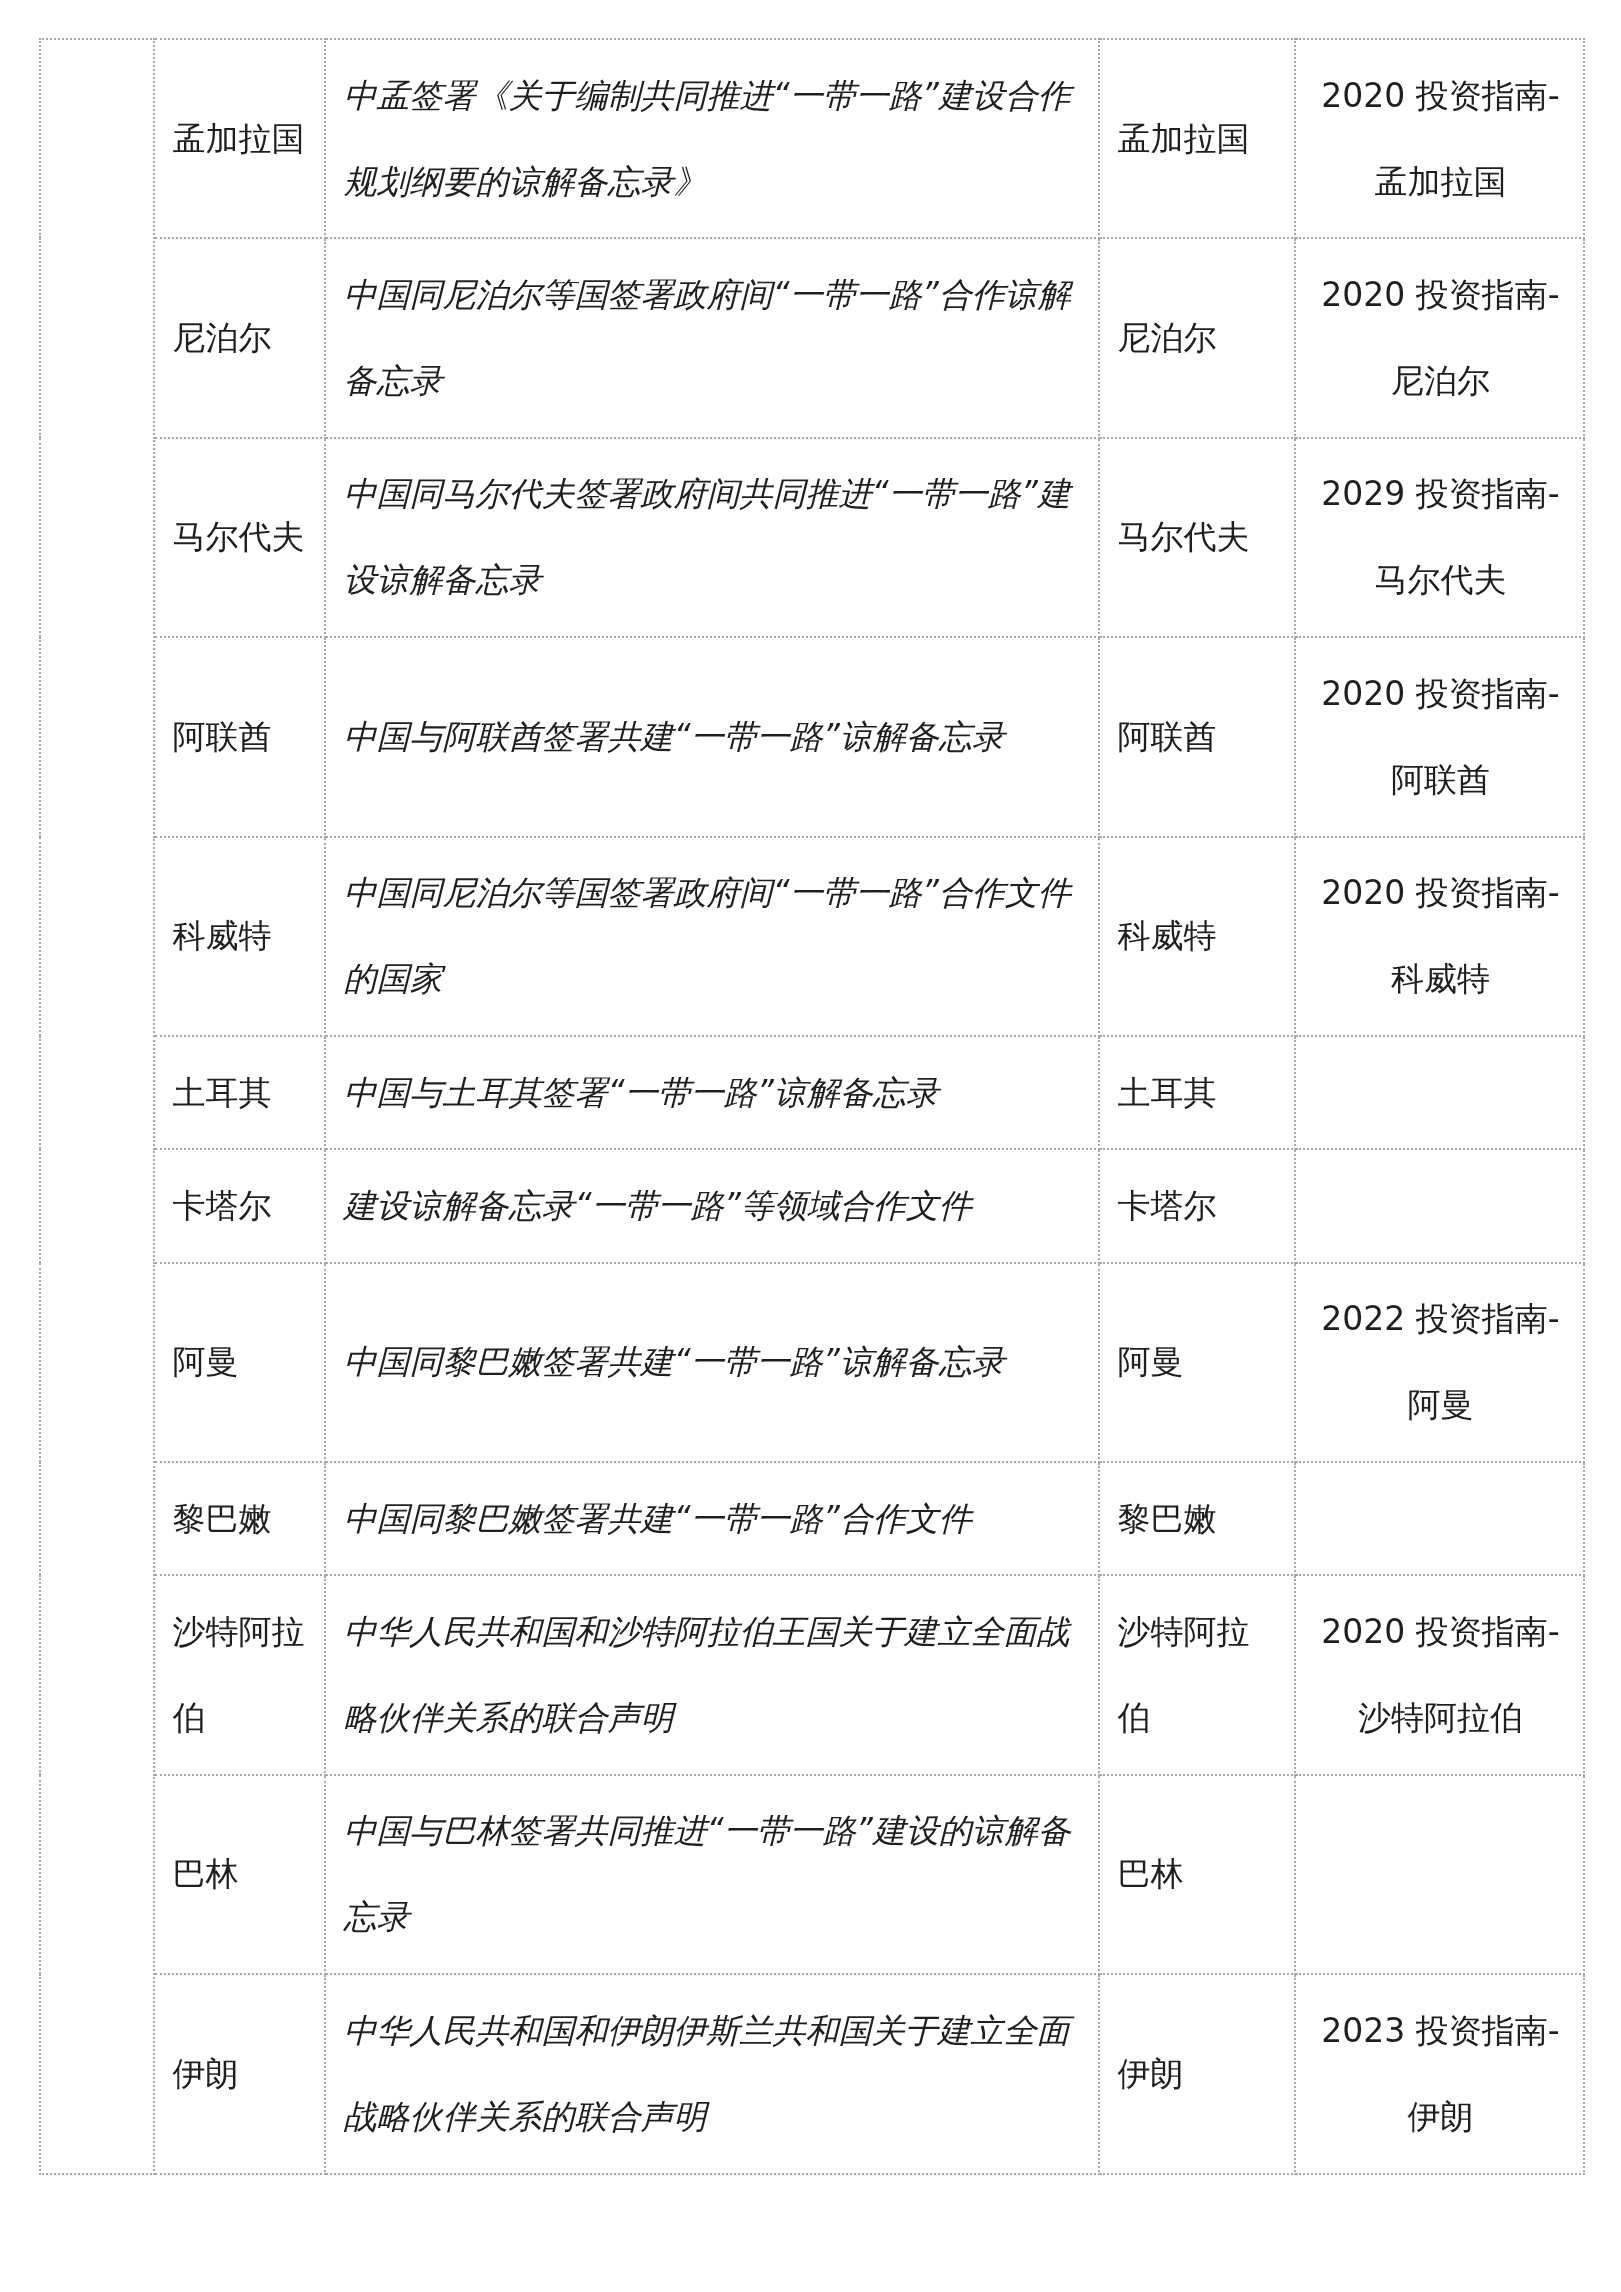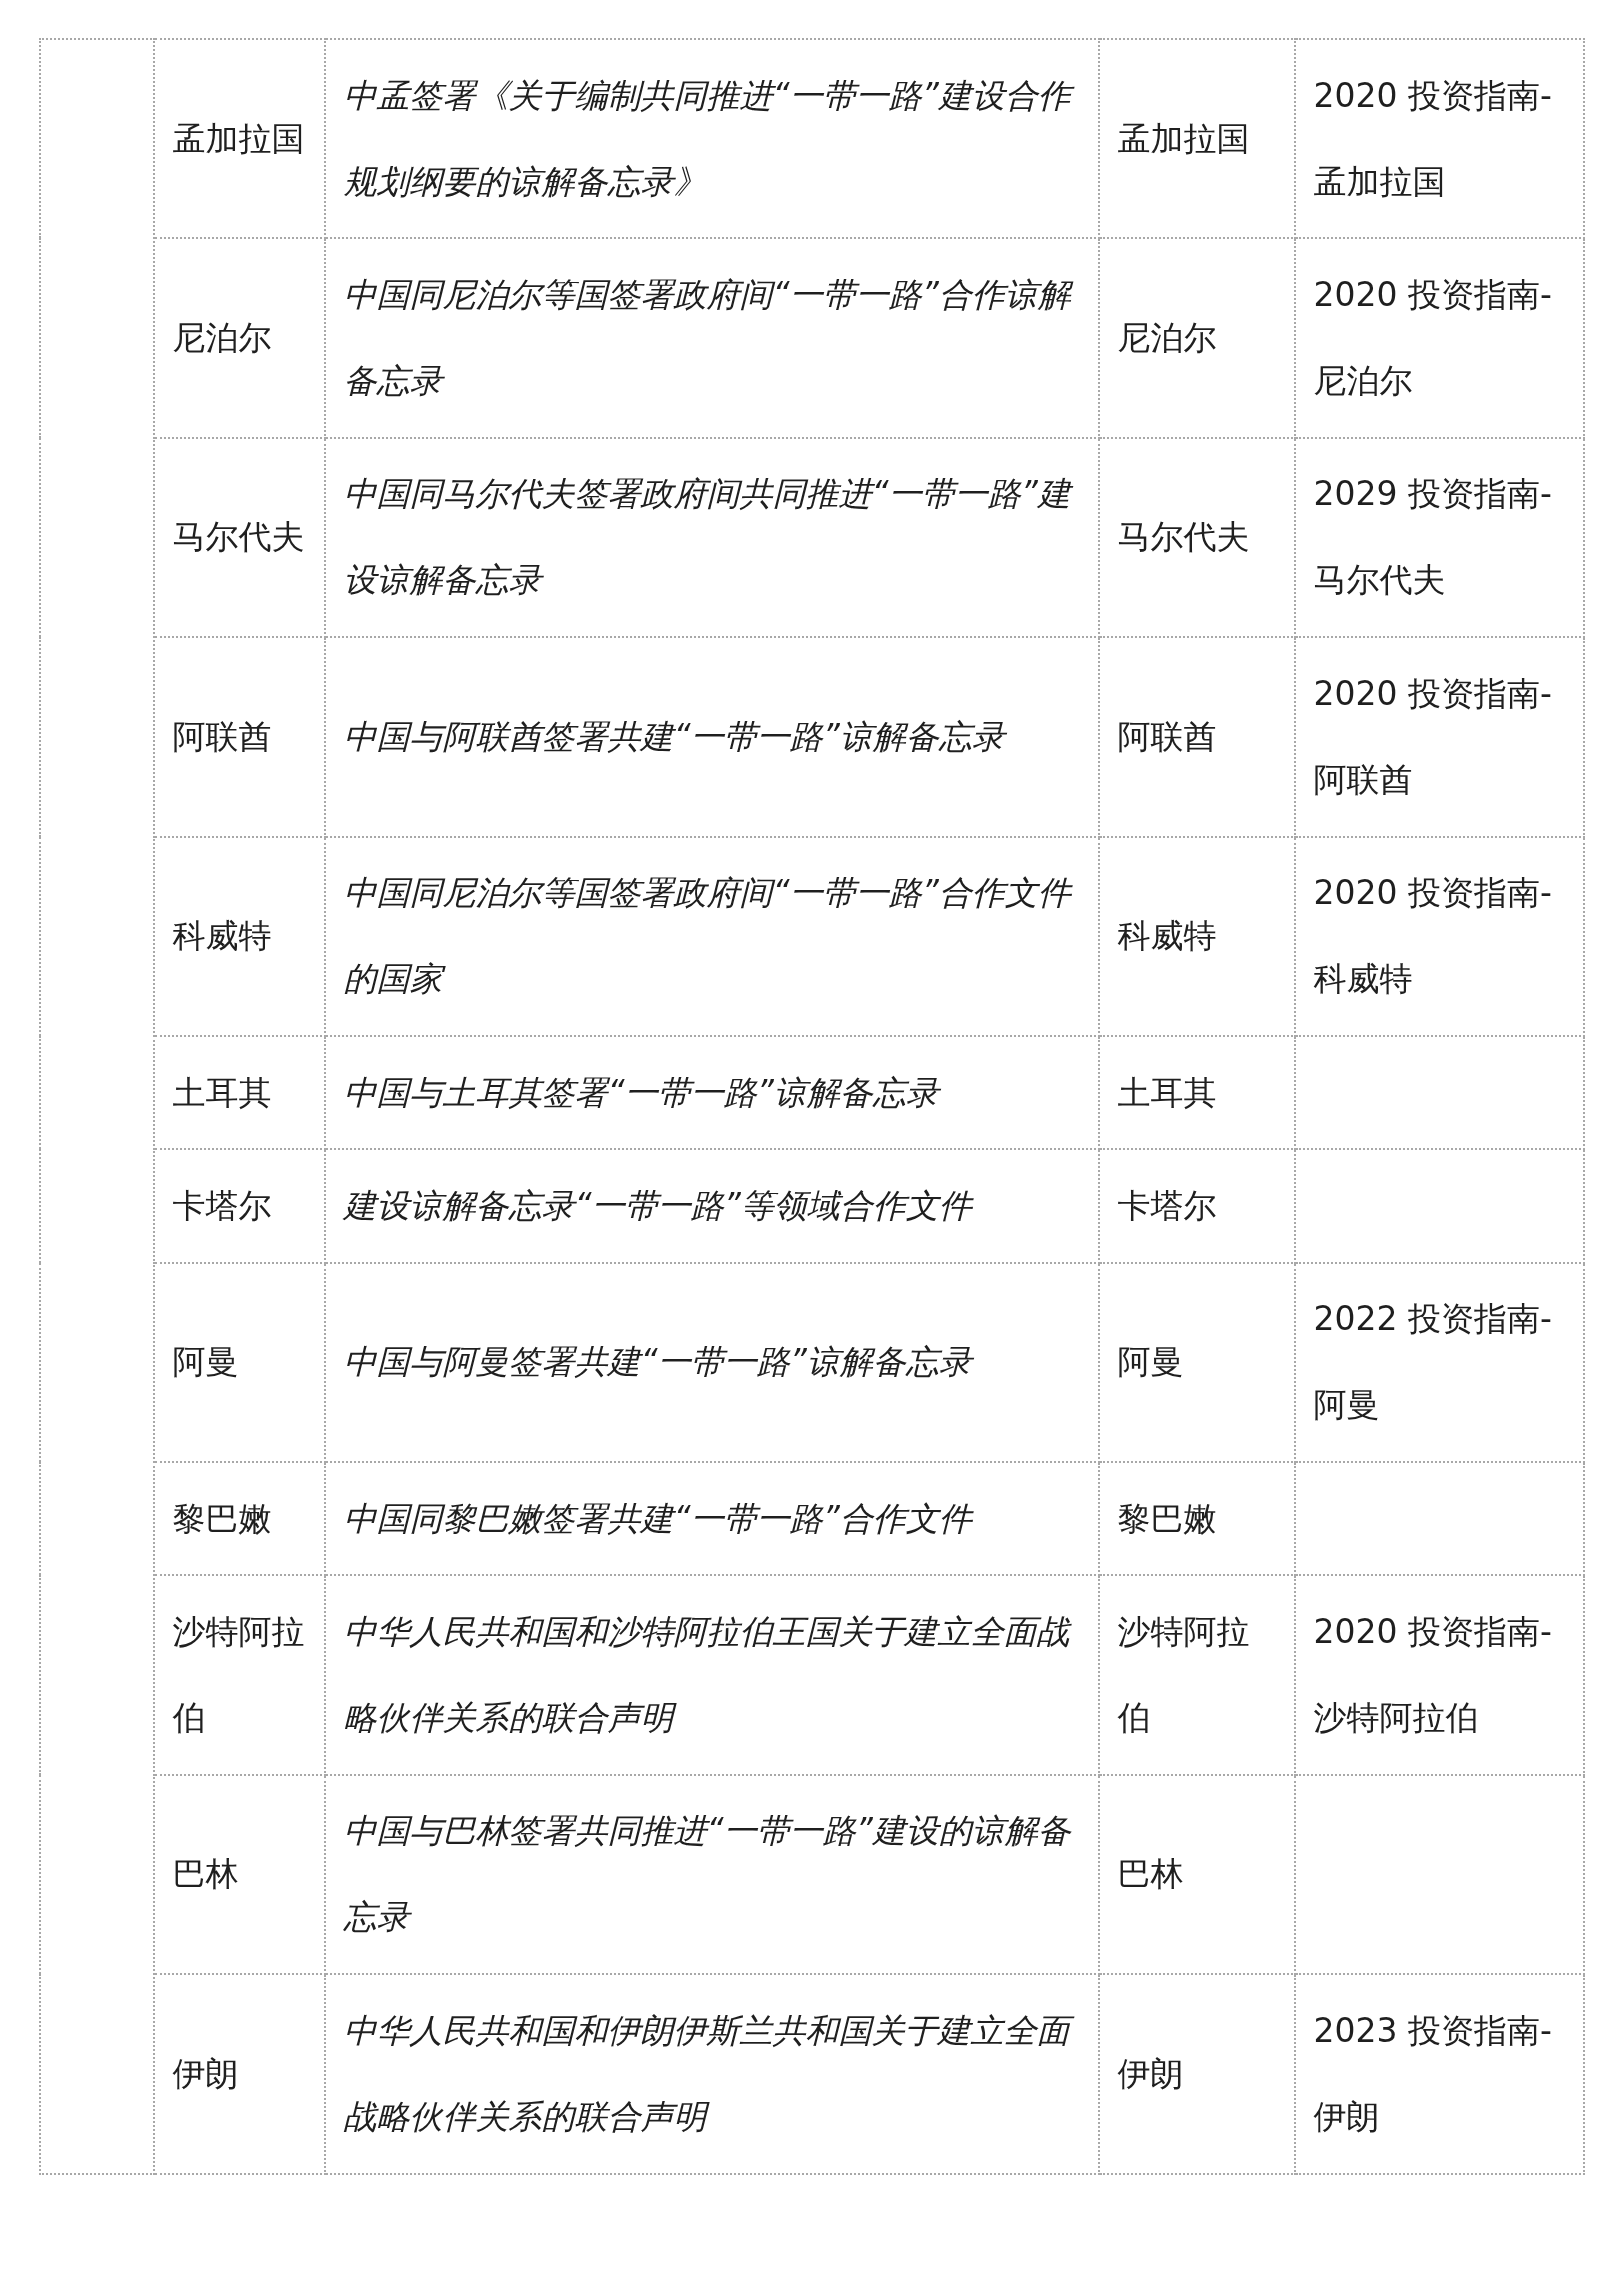--- a/index.html
+++ b/index.html
@@ -37,21 +37,21 @@
     line-height: 86px;
     padding: 12.7px 15.7px 12.7px 17.6px;
     color: #1f1f1f;
     word-break: break-all;
     overflow-wrap: anywhere;
   }
   td.c-margin   { padding: 0; }
   td.c-country  { padding-left: 19.6px; padding-right: 19.6px; }
   td.c-desc     { padding-left: 17.6px; font-style: italic; }
   td.c-country2 { padding-left: 17.6px; padding-right: 17.6px; }
-  td.c-guide    { padding-left: 14.7px; padding-right: 14.7px; }
+  td.c-guide    { padding-left: 14.7px; padding-right: 14.7px; text-align: center; }
 </style>
 </head>
 <body>
 
 <div class="page">
   <table class="coop">
     <colgroup>
       <col style="width:114px">
       <col style="width:171px">
       <col style="width:774px">
@@ -97,21 +97,21 @@
         <td class="c-guide"></td>
       </tr>
       <tr>
         <td class="c-country">卡塔尔</td>
         <td class="c-desc">建设谅解备忘录“一带一路”等领域合作文件</td>
         <td class="c-country2">卡塔尔</td>
         <td class="c-guide"></td>
       </tr>
       <tr>
         <td class="c-country">阿曼</td>
-        <td class="c-desc">中国与阿曼签署共建“一带一路”谅解备忘录</td>
+        <td class="c-desc">中国同黎巴嫩签署共建“一带一路”谅解备忘录</td>
         <td class="c-country2">阿曼</td>
         <td class="c-guide">2022 投资指南-阿曼</td>
       </tr>
       <tr>
         <td class="c-country">黎巴嫩</td>
         <td class="c-desc">中国同黎巴嫩签署共建“一带一路”合作文件</td>
         <td class="c-country2">黎巴嫩</td>
         <td class="c-guide"></td>
       </tr>
       <tr>

